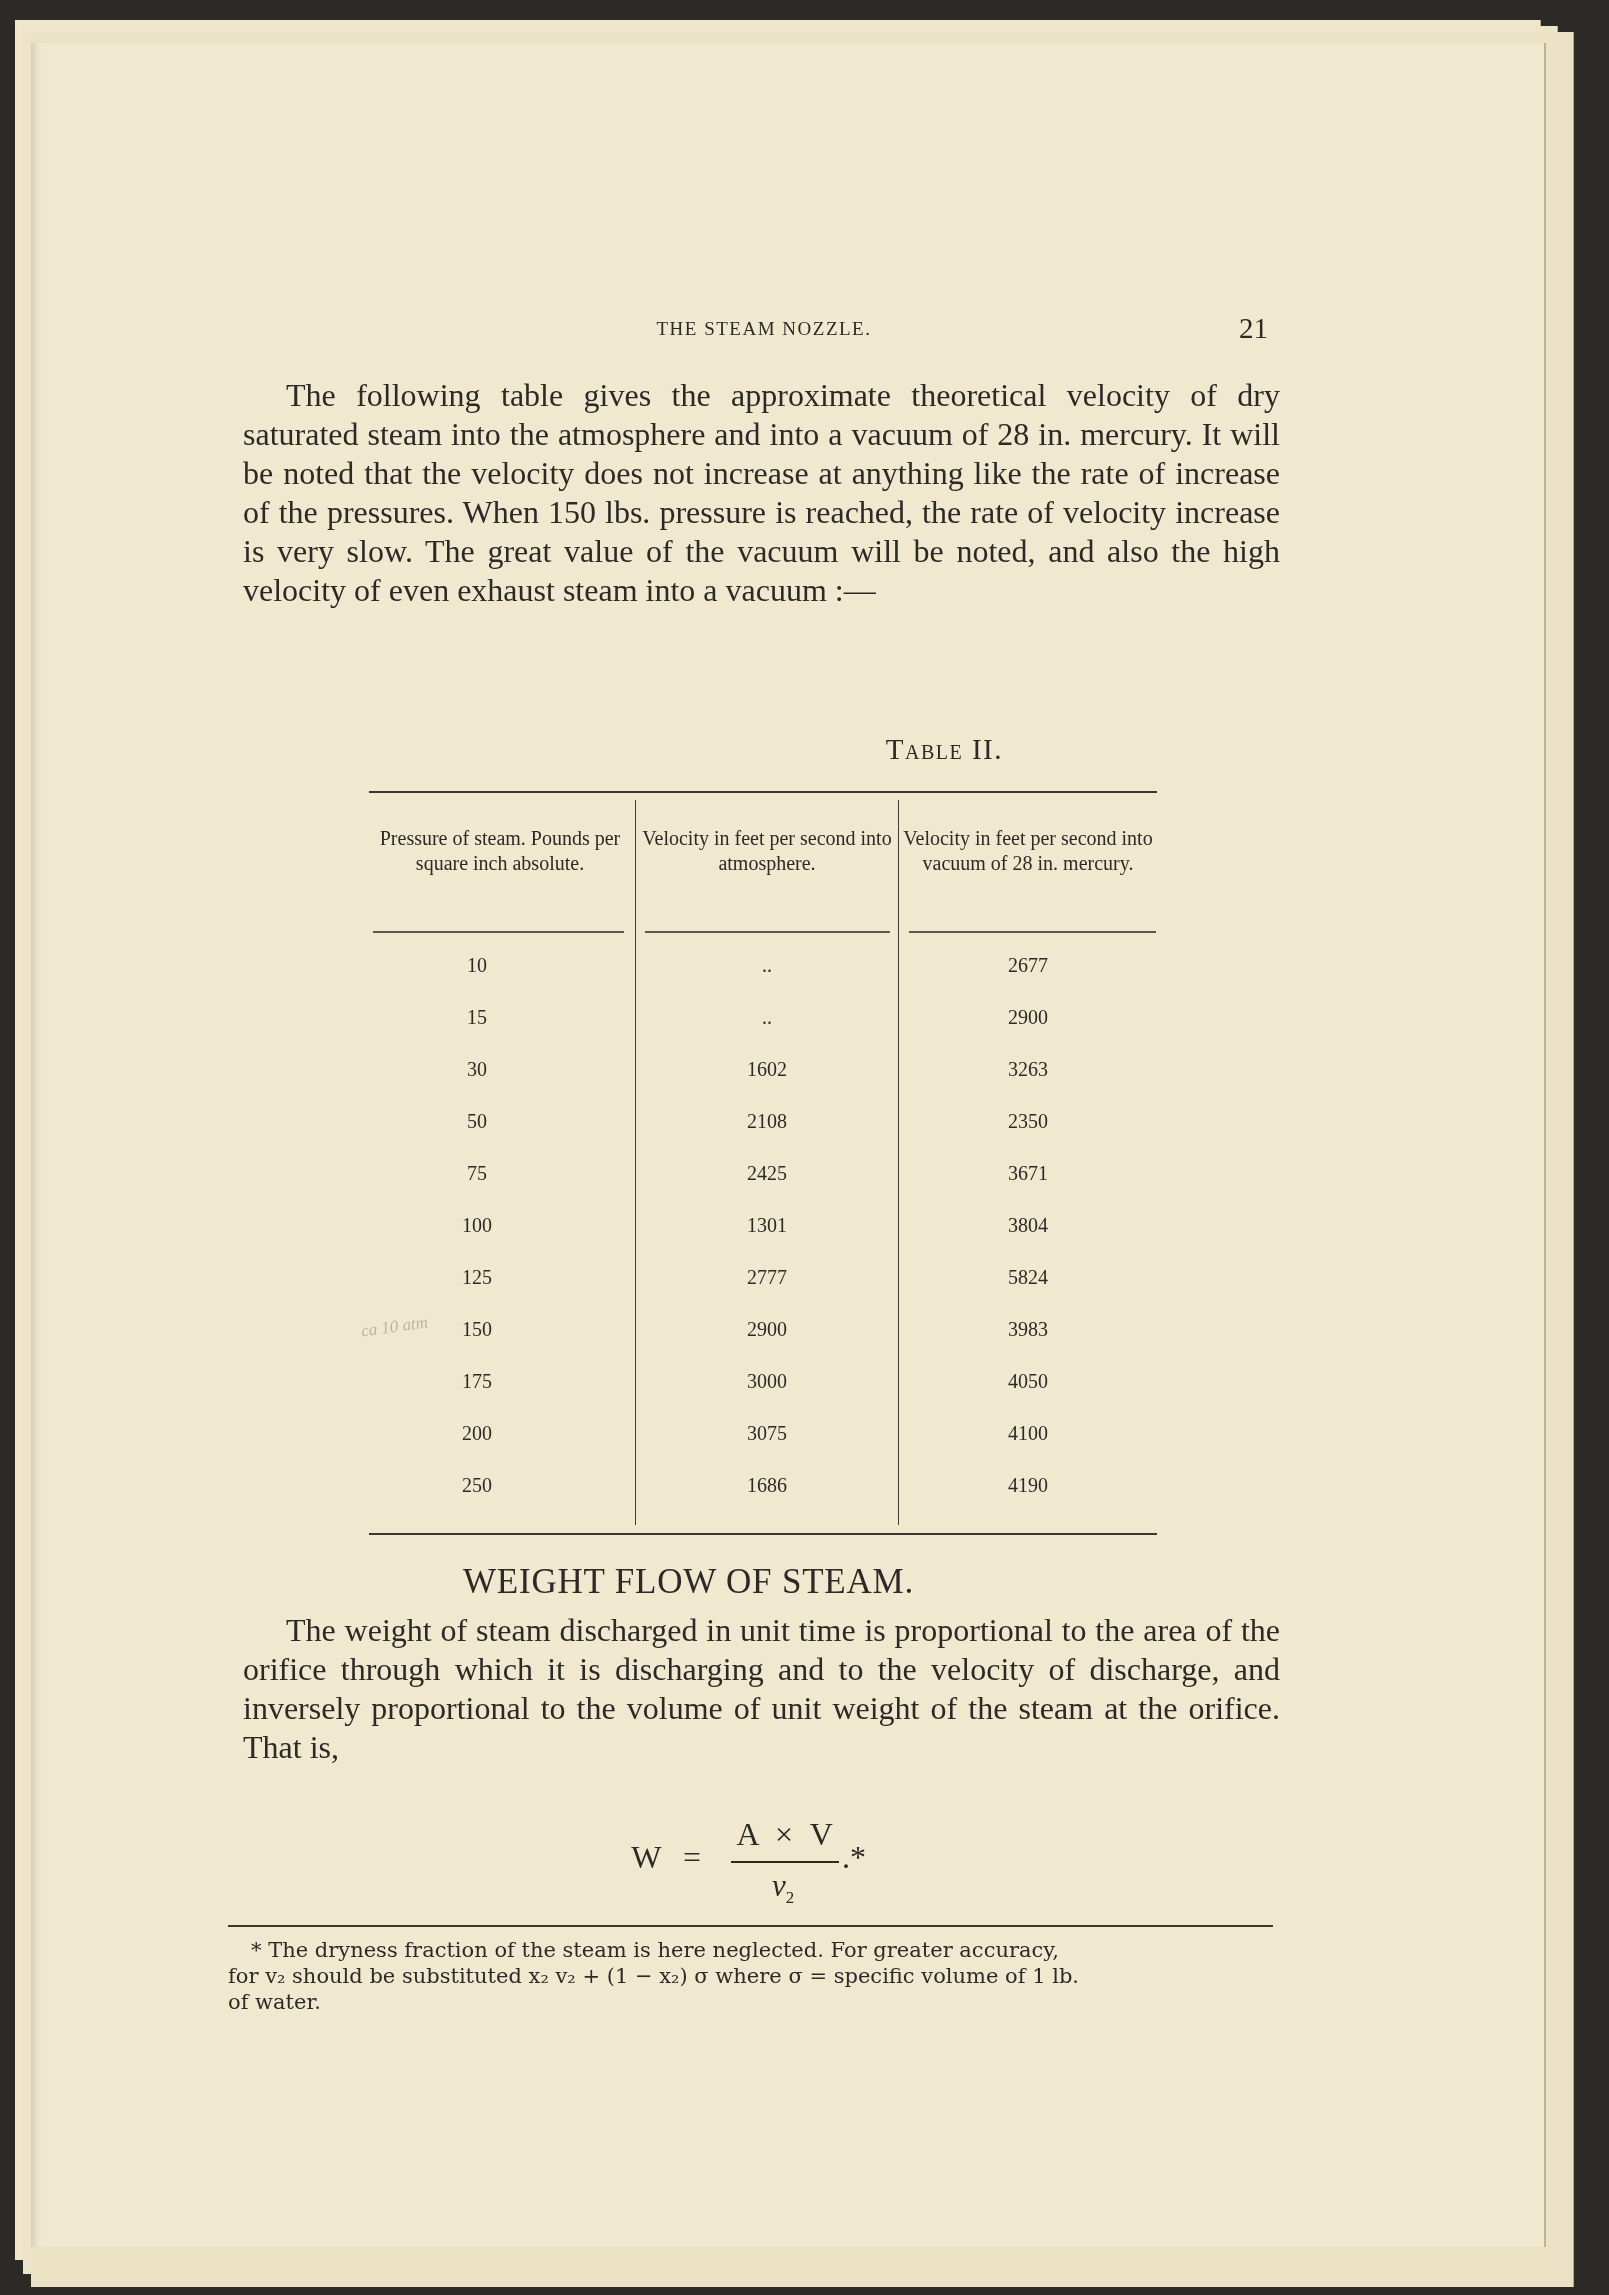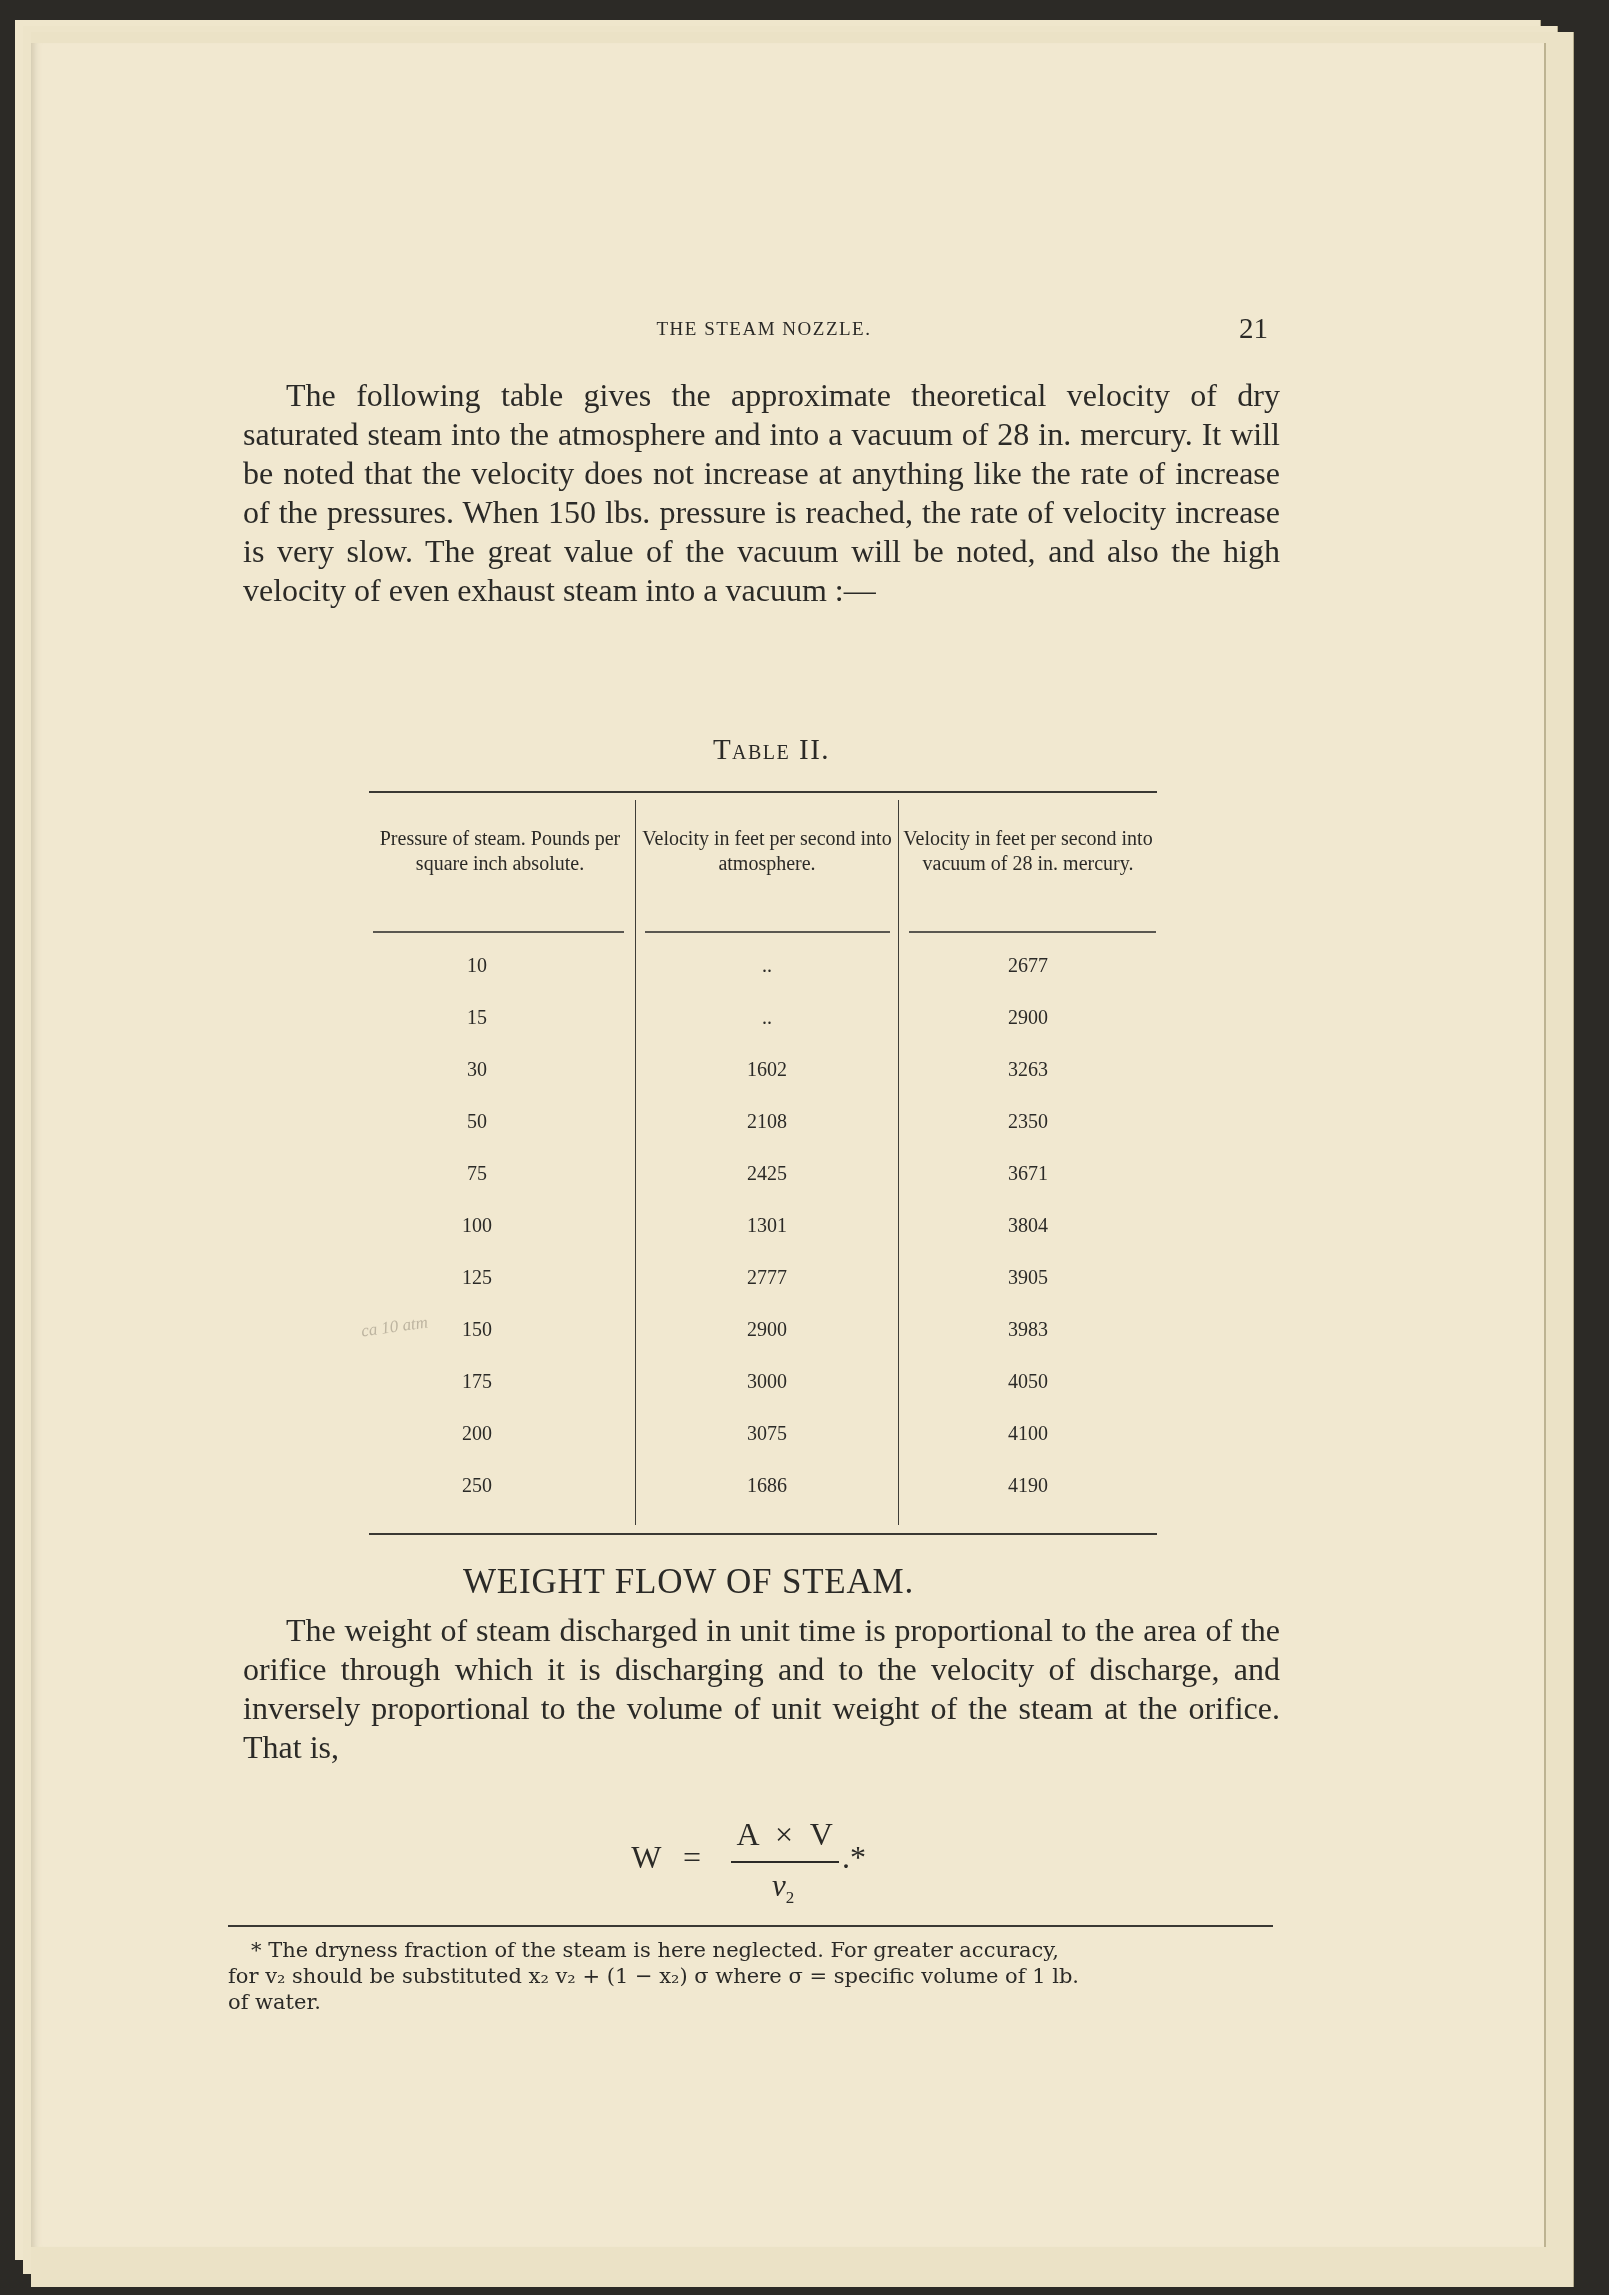--- a/index.html
+++ b/index.html
@@ -35,21 +35,21 @@
     font-size: 29px;
   }
   .body-text {
     position: absolute; left: 212px; width: 1037px;
     font-size: 32px; line-height: 39px;
     text-align: justify;
   }
   .para1 { top: 333px; }
   .para1 p, .para2 p { margin: 0; text-indent: 43px; }
   .table-title {
-    position: absolute; top: 690px; left: 509px; width: 463px; text-align: center;
+    position: absolute; top: 690px; left: 509px; width: 463px; text-align: right;
     font-size: 29px; letter-spacing: 1.5px; font-variant: small-caps;
   }
   .tbl {
     position: absolute; left: 338px; top: 748px; width: 788px;
   }
   .rule-top { position: absolute; left: 0; top: 0; width: 788px; height: 2.3px; background: #3a3833; }
   .rule-bot { position: absolute; left: 0; top: 742px; width: 788px; height: 2.3px; background: #3a3833; }
   .vdiv { position: absolute; top: 9.3px; width: 0.8px; height: 725px; background: #3f3d38; }
   .vdiv1 { left: 266px; }
   .vdiv2 { left: 529px; }
@@ -156,21 +156,21 @@
           <span class="c3">3671</span>
         </div>
       <div class="row">
           <span class="c1">100</span>
           <span class="c2">1301</span>
           <span class="c3">3804</span>
         </div>
       <div class="row">
           <span class="c1">125</span>
           <span class="c2">2777</span>
-          <span class="c3">3905</span>
+          <span class="c3">5824</span>
         </div>
       <div class="row">
           <span class="c1">150</span>
           <span class="c2">2900</span>
           <span class="c3">3983</span>
         </div>
       <div class="row">
           <span class="c1">175</span>
           <span class="c2">3000</span>
           <span class="c3">4050</span>

